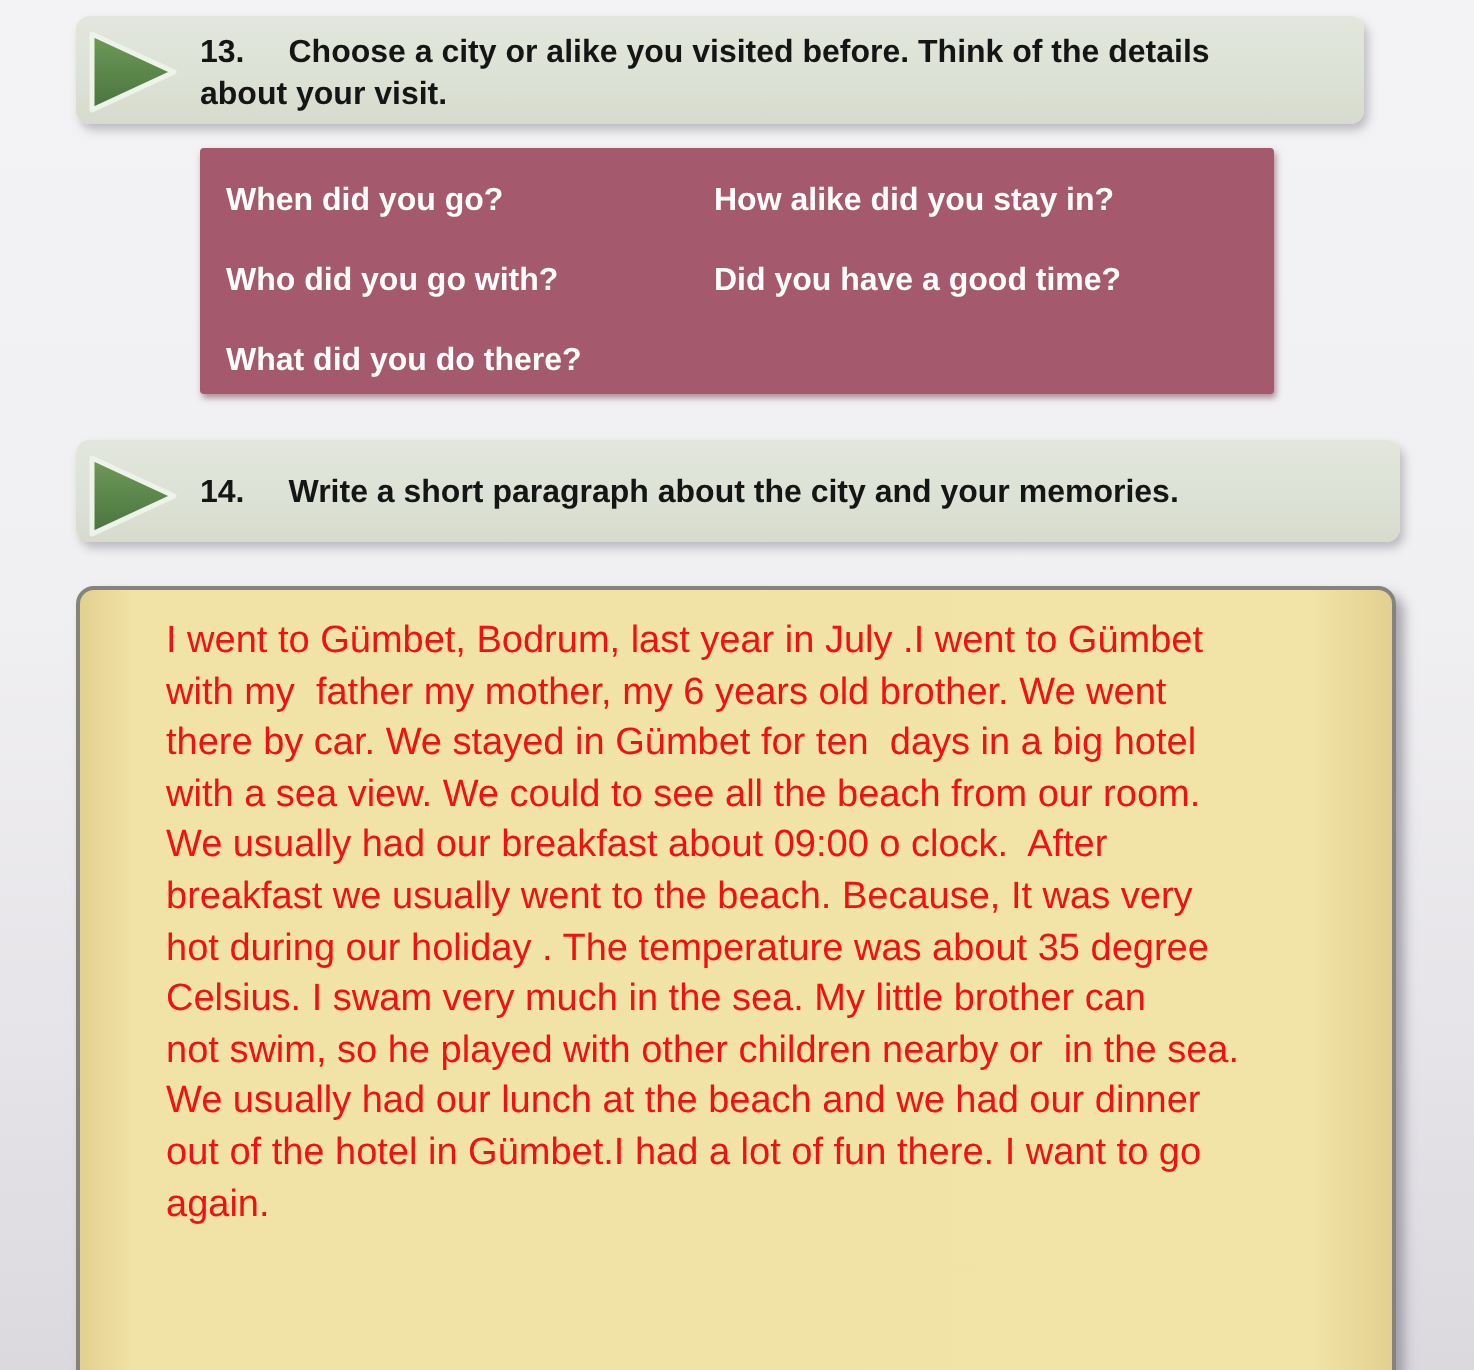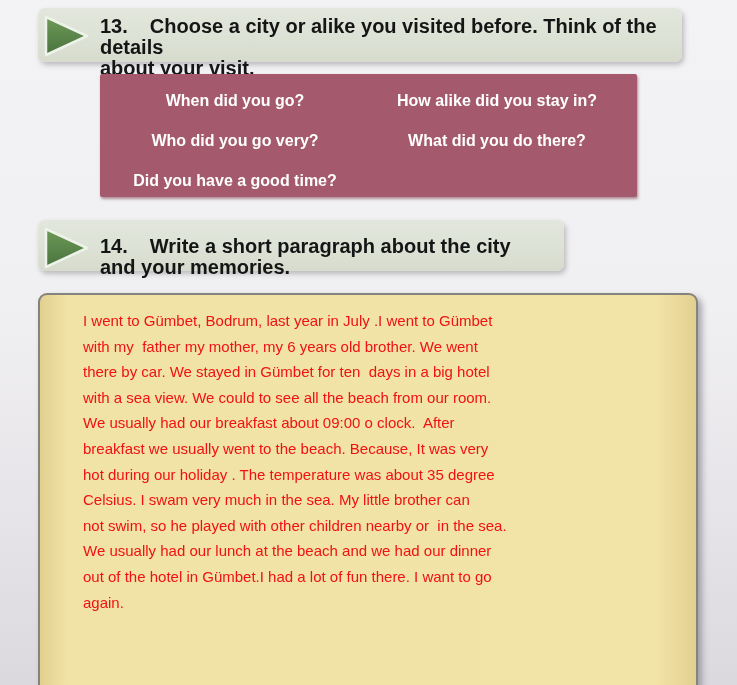--- a/index.html
+++ b/index.html
@@ -10,51 +10,51 @@
   }
 
   
   .task-bar{
     position:absolute; left:38px;
     background:linear-gradient(180deg,#e2e6dc 0%,#dde2d6 55%,#d6dbcd 100%);
     border-radius:7px;
     box-shadow:2px 3px 5px rgba(125,123,133,0.45);
   }
   .task-13{top:8px; width:644px; height:54px;}
-  .task-14{top:220px; width:526px; height:51px;}
+  .task-14{top:220px; width:662px; height:51px;}
   .tri{position:absolute; left:5px; top:7px; width:46px; height:42px;}
   .task-text{
     position:absolute; left:62px; right:14px;
-    font-size:20px; font-weight:bold; color:#151515; line-height:21px;
+    font-size:16px; font-weight:bold; color:#151515; line-height:21px;
   }
   .task-13 .task-text{top:8px;}
   .task-14 .task-text{top:16px;}
   .task-num{display:inline-block; margin-right:22px;}
   .task-label{white-space:pre-wrap;}
 
   
   .question-box{
     position:absolute; left:100px; top:74px; width:537px; height:123px;
     background:#a45a6c; border-radius:2px;
     box-shadow:1px 2px 3px rgba(115,60,75,0.55);
     display:grid; grid-template-columns:244px auto; grid-auto-rows:40px;
-    align-items:center; box-sizing:border-box; padding:7px 0 0 13px;text-align:center;
+    align-items:center; box-sizing:border-box; padding:7px 0 0 13px;
   }
   .q{color:#ffffff; font-weight:bold; font-size:16px; white-space:nowrap;}
 
   
   .essay-box{
     position:absolute; left:38px; top:293px; width:656px; height:440px;
     border:2px solid #85837d; border-radius:9px;
     background:linear-gradient(90deg,#e2d08f 0%,#f1e2a5 4%,#f2e3a6 94%,#e2d08f 100%);
     box-shadow:4px 4px 6px rgba(108,106,118,0.55);
   }
   .essay-text{
     position:absolute; left:43px; top:13px; right:6px;
-    color:#f01212; font-size:15px; line-height:25.6px;
+    color:#f01212; font-size:19px; line-height:25.6px;
     white-space:pre; overflow:hidden;
   }
 </style>
 </head>
 <body>
 
 <div class="page">
 
   <section class="task-bar task-13">
     <svg class="tri" viewBox="0 0 46 42">
@@ -68,23 +68,23 @@
     </svg>
     <div class="task-text">
       <span class="task-num">13.</span><span class="task-label">Choose a city or alike you visited before. Think of the details
 about your visit.</span>
     </div>
   </section>
 
   <section class="question-box">
     <span class="q">When did you go?</span>
     <span class="q">How alike did you stay in?</span>
-    <span class="q">Who did you go very?</span>
+    <span class="q">Who did you go with?</span>
+    <span class="q">Did you have a good time?</span>
     <span class="q">What did you do there?</span>
-    <span class="q">Did you have a good time?</span>
   </section>
 
   <section class="task-bar task-14">
     <svg class="tri" viewBox="0 0 46 42">
       <polygon points="3,2 44,21 3,40" fill="url(#triGrad)" stroke="#eef3ea" stroke-width="2.5" stroke-linejoin="round"></polygon>
     </svg>
     <div class="task-text">
       <span class="task-num">14.</span><span class="task-label">Write a short paragraph about the city and your memories.</span>
     </div>
   </section>

